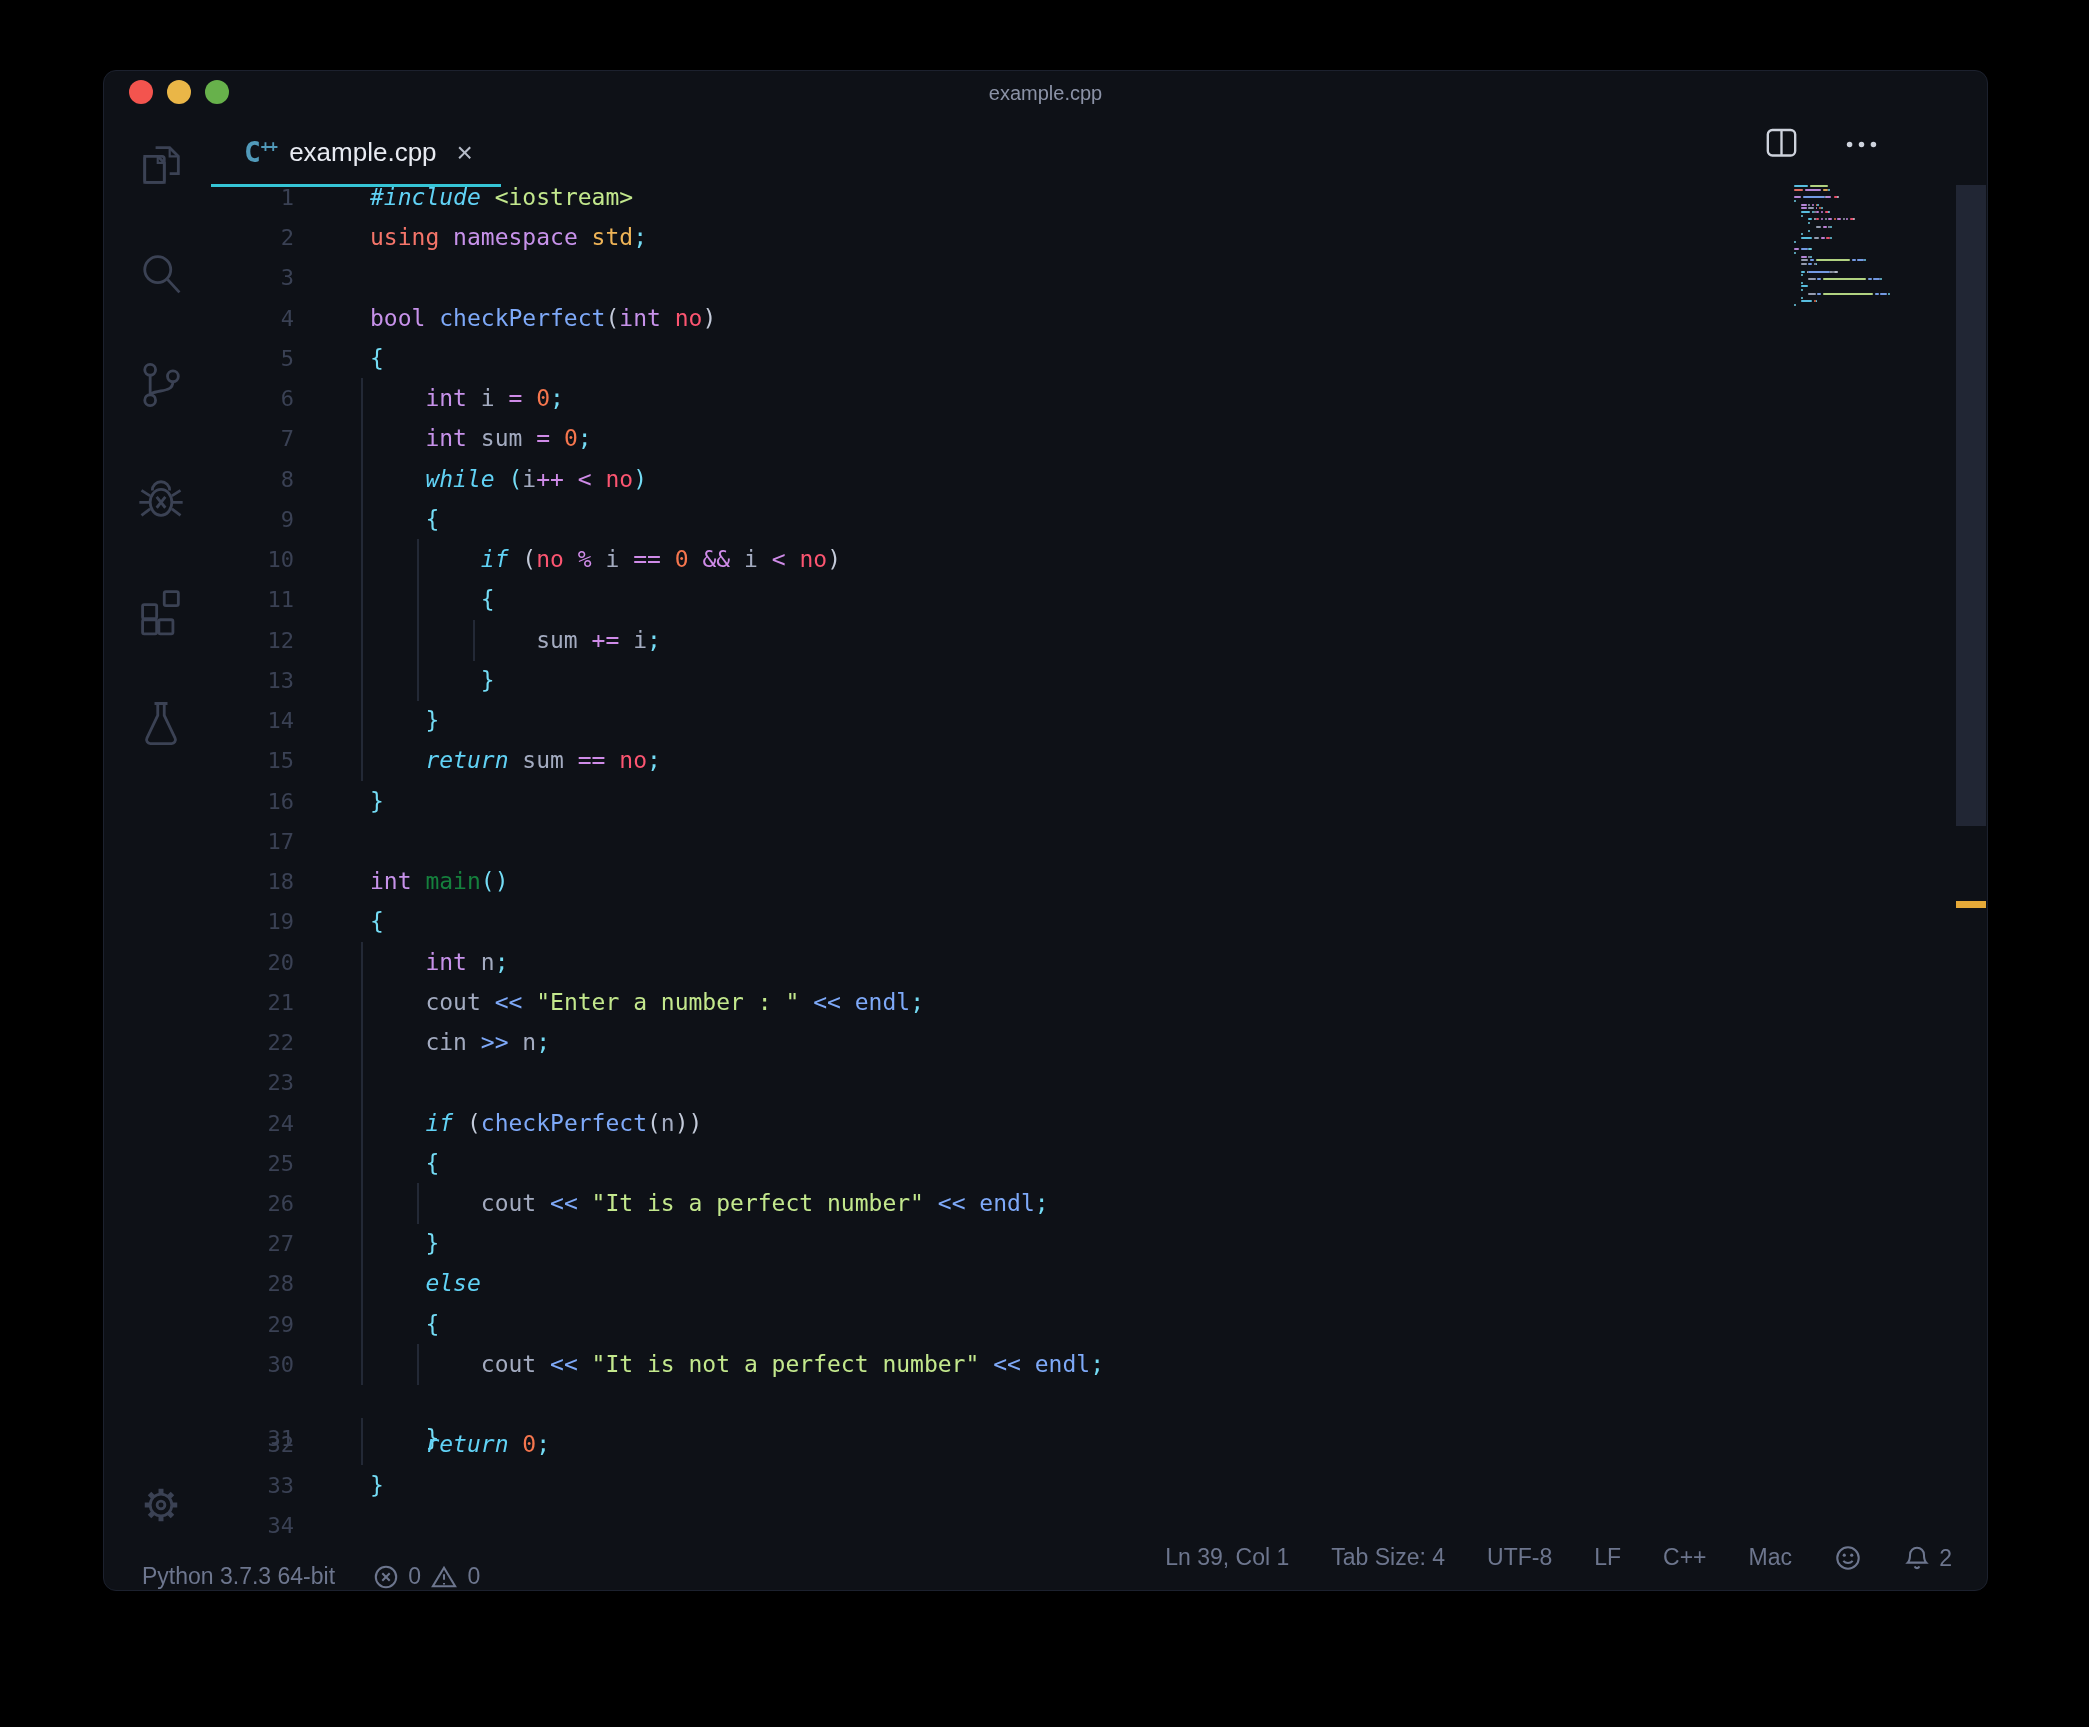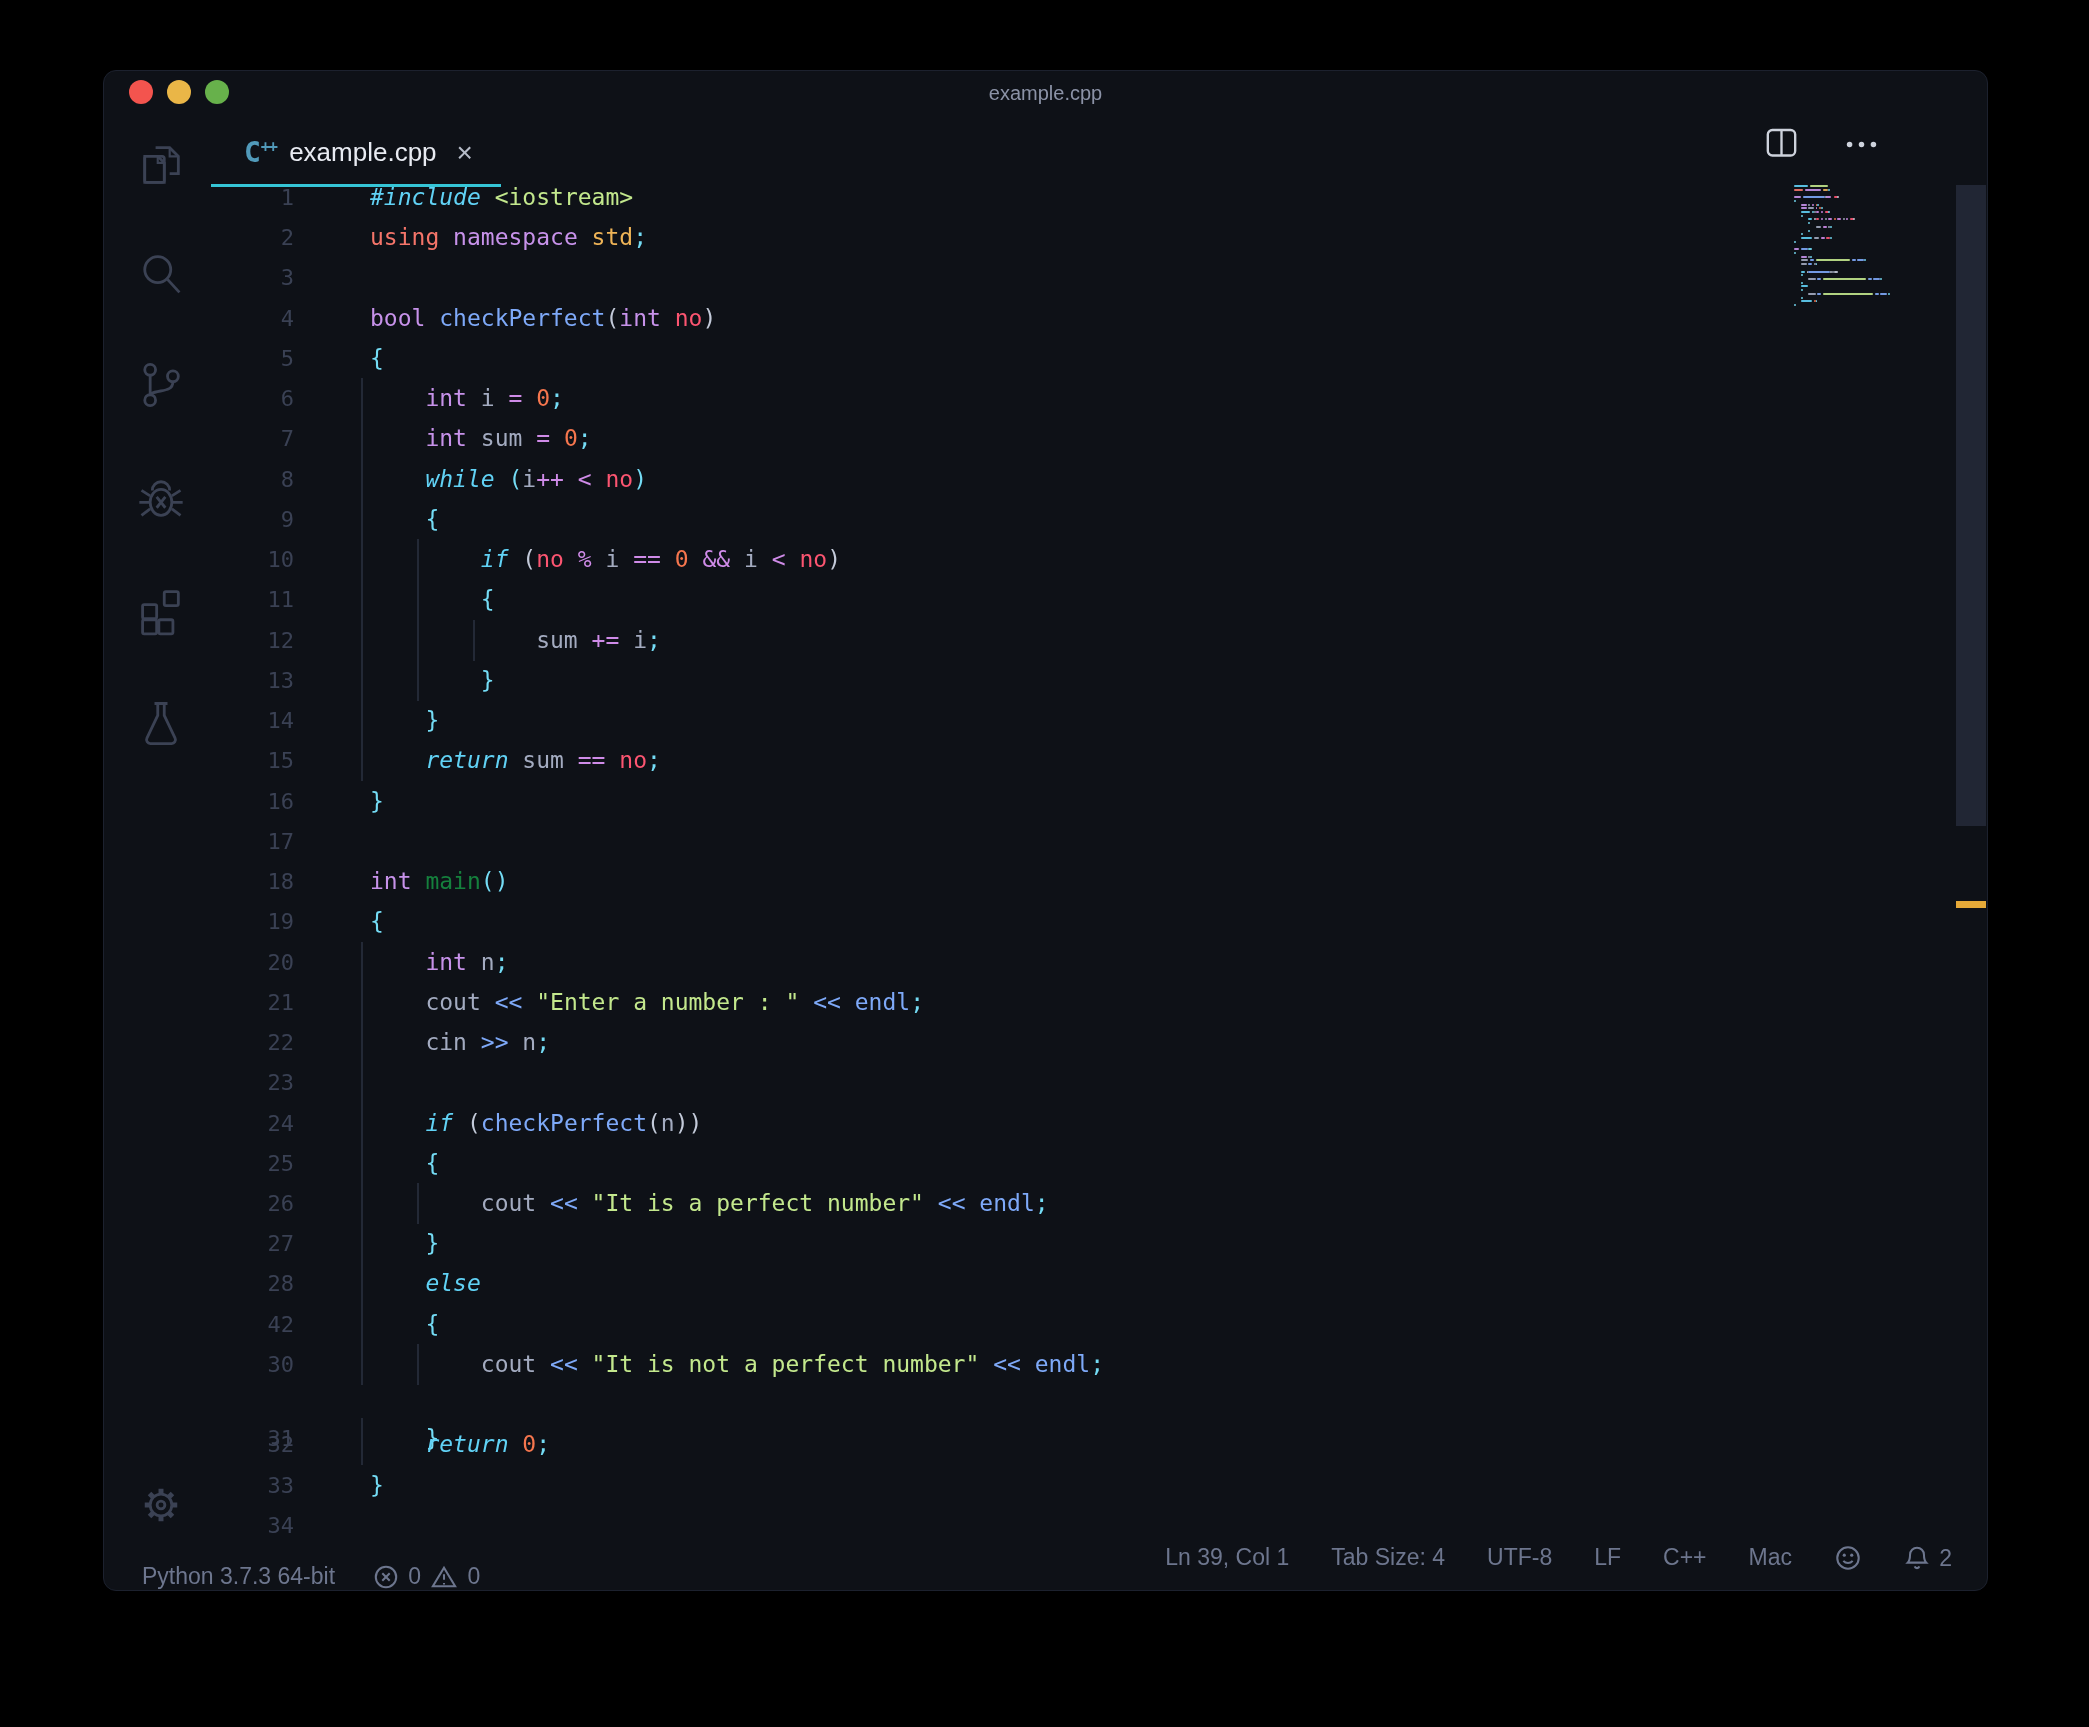--- a/index.html
+++ b/index.html
@@ -272,21 +272,21 @@
         <span class="ln">27</span>
         <div class="guide" style="left: 257px;"></div>
         <span class="code"><span style="color: rgb(163, 171, 192);">    </span><span style="color: rgb(116, 220, 245);">}</span></span>
       </div>
       <div class="row" style="top: 1086px;">
         <span class="ln">28</span>
         <div class="guide" style="left: 257px;"></div>
         <span class="code"><span style="color: rgb(163, 171, 192);">    </span><span class="it" style="color: rgb(97, 210, 245);">else</span></span>
       </div>
       <div class="row" style="top: 1127px;">
-        <span class="ln">42</span>
+        <span class="ln">29</span>
         <div class="guide" style="left: 257px;"></div>
         <span class="code"><span style="color: rgb(163, 171, 192);">    </span><span style="color: rgb(116, 220, 245);">{</span></span>
       </div>
       <div class="row" style="top: 1167px;">
         <span class="ln">30</span>
         <div class="guide" style="left: 257px;"></div>
         <div class="guide" style="left: 313px;"></div>
         <span class="code"><span style="color: rgb(163, 171, 192);">        </span><span style="color: rgb(163, 171, 192);">cout</span><span style="color: rgb(163, 171, 192);"> </span><span style="color: rgb(126, 169, 248);">&lt;&lt;</span><span style="color: rgb(163, 171, 192);"> </span><span style="color: rgb(195, 232, 141);">"It is not a perfect number"</span><span style="color: rgb(163, 171, 192);"> </span><span style="color: rgb(126, 169, 248);">&lt;&lt;</span><span style="color: rgb(163, 171, 192);"> </span><span style="color: rgb(126, 169, 248);">endl</span><span style="color: rgb(116, 220, 245);">;</span></span>
       </div>
       <div class="row" style="top: 1241px;">

